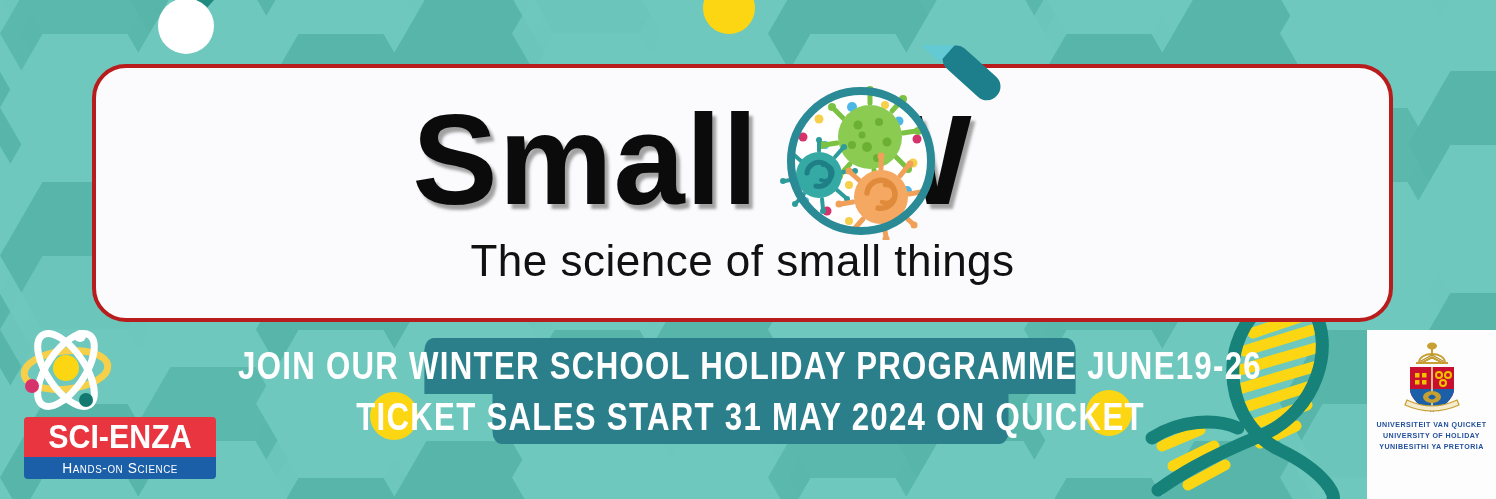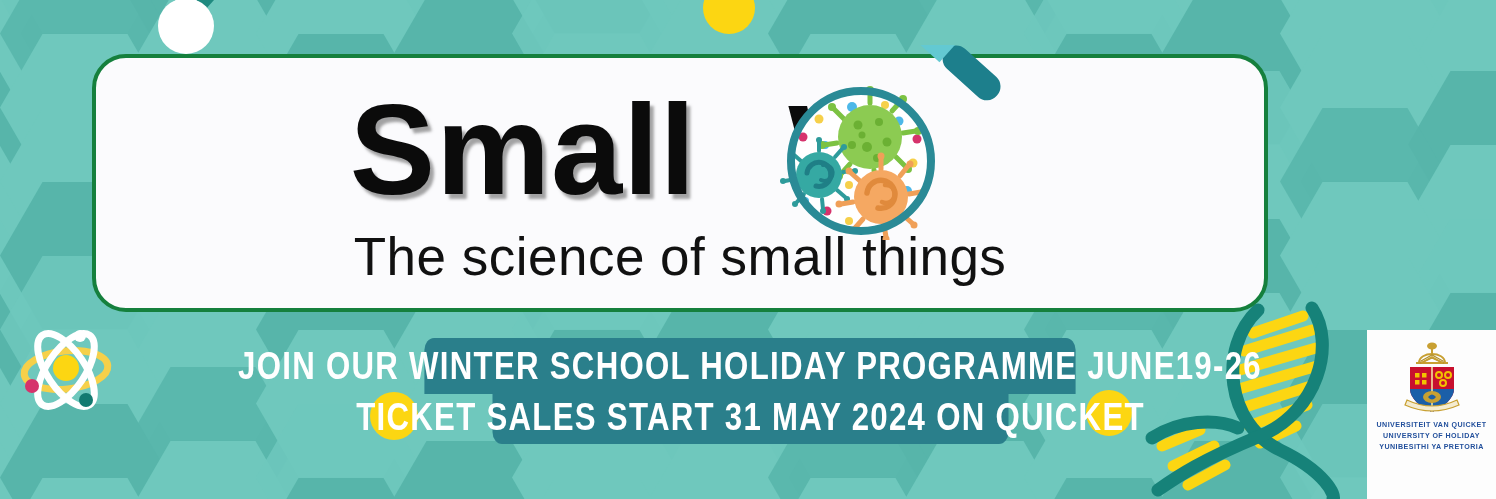--- a/index.html
+++ b/index.html
@@ -39,25 +39,25 @@
   }
   .mol-bond {
     background: #1f8a80;
     transform-origin: 0 50%;
     border-radius: 6px;
   }
   
   #title-card {
     position: absolute;
     left: 92px;
-    top: 54px;
-    width: 1176px;
+    top: 64px;
+    width: 1301px;
     height: 258px;
     background: #fbfbfd;
-    border: 4px solid #15803d;
+    border: 4px solid #b91c1c;
     border-radius: 34px;
     z-index: 5;
     box-sizing: border-box;
   }
   #title-row {
     position: absolute;
     left: 0;
     right: 0;
     top: 22px;
     height: 140px;
@@ -74,21 +74,21 @@
     text-shadow: 4px 5px 3px rgba(90,90,90,0.55);
     white-space: pre;
   }
   #title-gap { width: 92px; }
   #subtitle {
     position: absolute;
     left: 0;
     right: 0;
     top: 168px;
     text-align: center;
-    font-size: 53px;
+    font-size: 44px;
     color: #111111;
     letter-spacing: 0.5px;
   }
   
   #magnifier {
     position: absolute;
     left: 757px;
     top: 45px;
     width: 250px;
     height: 195px;
@@ -496,20 +496,28 @@
     <circle cx="104" cy="116" r="70" fill="none" stroke="#2a8a96" stroke-width="8"></circle>
   </svg>
 
   <div class="info-line" id="info-line-1">
     <span>JOIN OUR WINTER SCHOOL HOLIDAY PROGRAMME JUNE19-26</span>
   </div>
   <div class="info-line" id="info-line-2">
     <span>TICKET SALES START 31 MAY 2024 ON QUICKET</span>
   </div>
 
+  <div id="scienza-logo">
+    <div id="scienza-top">
+      <span>SCI-ENZA</span>
+    </div>
+    <div id="scienza-bottom">
+      <span>Hands-on Science</span>
+    </div>
+  </div>
 
   <div id="up-logo">
     <svg id="up-crest" width="62" height="80" viewBox="0 0 62 80">
 
       <g stroke="#c8a032" stroke-width="2" fill="none">
         <path d="M18 26 C 18 14, 44 14, 44 26"></path>
         <path d="M15 26 L47 26"></path>
       </g>
       <ellipse cx="31" cy="9" rx="5" ry="3.5" fill="#c8a032"></ellipse>
       <path d="M31 12 L31 18" stroke="#c8a032" stroke-width="2"></path>

